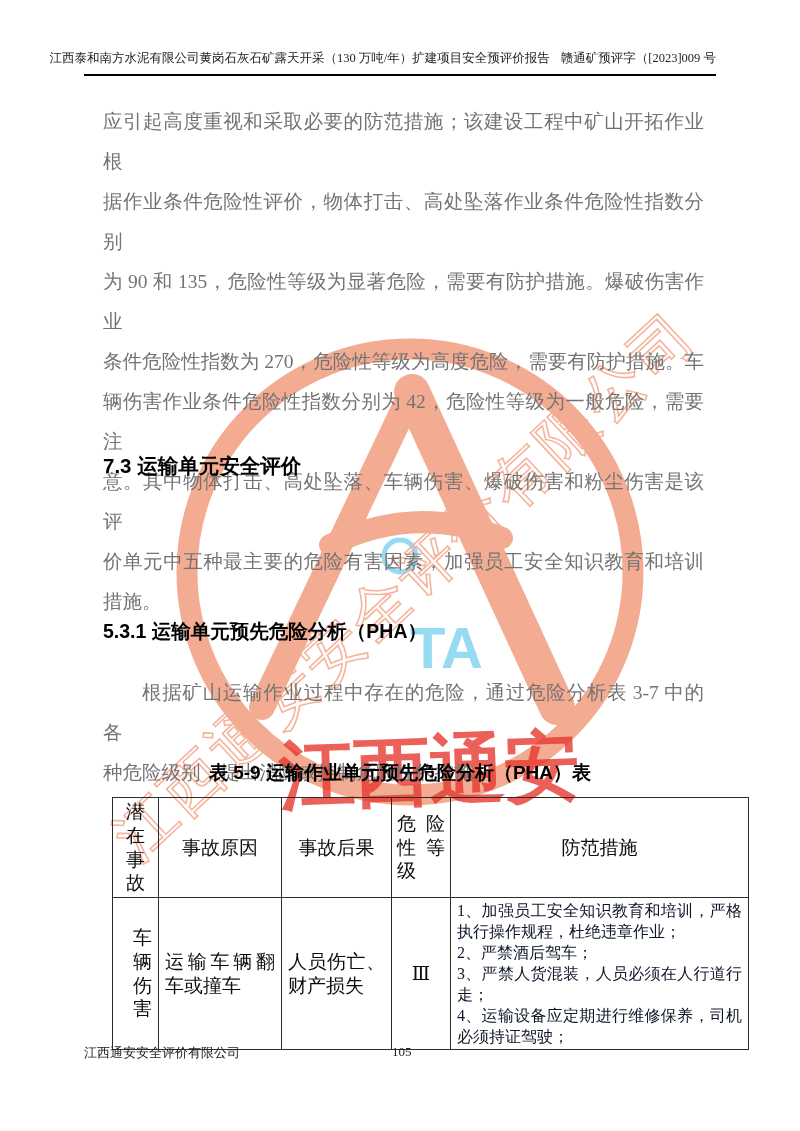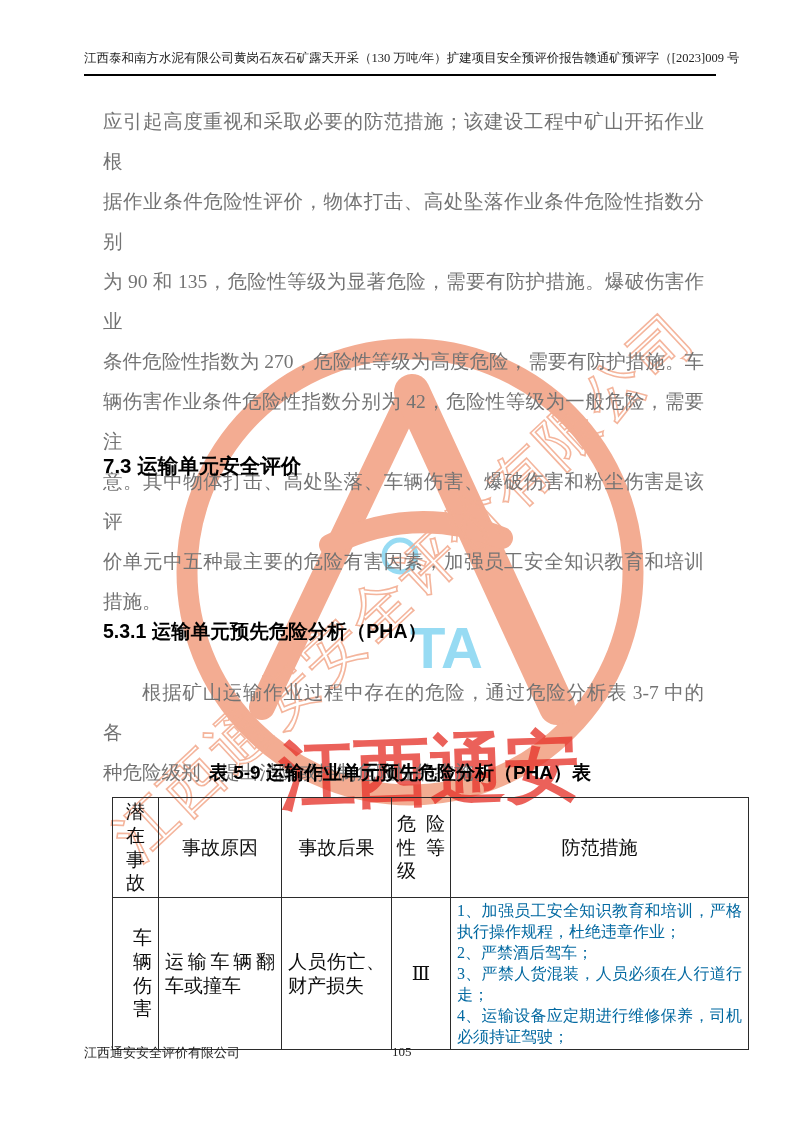--- a/index.html
+++ b/index.html
@@ -4,22 +4,22 @@
 <style>
   html,body{margin:0;padding:0;background:#888;}
   .page{
     position:relative;width:800px;height:1131px;margin:0 auto;
     background:#ffffff;overflow:hidden;
     font-family:"Liberation Serif","DejaVu Serif",serif;color:#111;
   }
   .wm{position:absolute;left:0;top:0;z-index:0;}
   .content{position:absolute;left:0;top:0;width:800px;height:1131px;z-index:1;}
 
-  .hdr{position:absolute;left:84px;top:50px;width:632px;display:flex;justify-content:space-between;
-       font-size:12.5px;color:#222;white-space:nowrap;}
+  .hdr{position:absolute;left:84px;top:50px;width:632px;display:flex;justify-content:flex-end;
+       font-size:12.5px;color:#222;white-space:nowrap;gap:11px;}
   .hdr-rule{position:absolute;left:84px;top:74px;width:632px;border-top:2px solid #000;}
 
   .bodytext{position:absolute;left:103px;width:601px;font-size:19.5px;line-height:40px;color:#737373;}
   .line{text-align:justify;text-align-last:justify;}
   .line.end{text-align-last:left;}
   .line.indent{text-indent:39px;}
 
   .h2{position:absolute;left:103px;top:452px;font-family:"Liberation Sans","DejaVu Sans",sans-serif;
       font-weight:bold;font-size:20.5px;color:#000;}
   .h3{position:absolute;left:103px;top:618px;font-family:"Liberation Sans","DejaVu Sans",sans-serif;
@@ -34,21 +34,21 @@
   table.pha{border:1.5px solid #2b2b2b;}
   td.c-haz{width:33px;text-align:right;padding:2px 0;line-height:1.12;}
   td.c-cause{width:110px;text-align:justify;}
   td.c-cons{width:97px;text-align:justify;}
   td.c-level{width:48px;text-align:center;font-size:20px;}
   td.c-meas{width:285px;vertical-align:top;padding:2px 8px;}
   td.c-head{text-align:center;}
   td.c-head.justify{text-align:justify;padding:2px 5px;}
   tr.hrow td{height:81px;}
   tr.drow td{height:145px;}
-  .meas-item{font-size:16px;line-height:21px;text-align:justify;color:#0369a1;}
+  .meas-item{font-size:16px;line-height:21px;text-align:justify;color:#0f172a;}
 
   .ftr{position:absolute;left:84px;top:1044px;width:632px;font-size:13px;color:#222;}
   .ftr .pageno{position:absolute;left:308px;top:0;}
 
   svg text.stamp{font-family:"Liberation Sans","DejaVu Sans",sans-serif;}
   svg text.diag{font-family:"Liberation Sans","DejaVu Sans",sans-serif;}
 </style>
 </head>
 <body>
 

